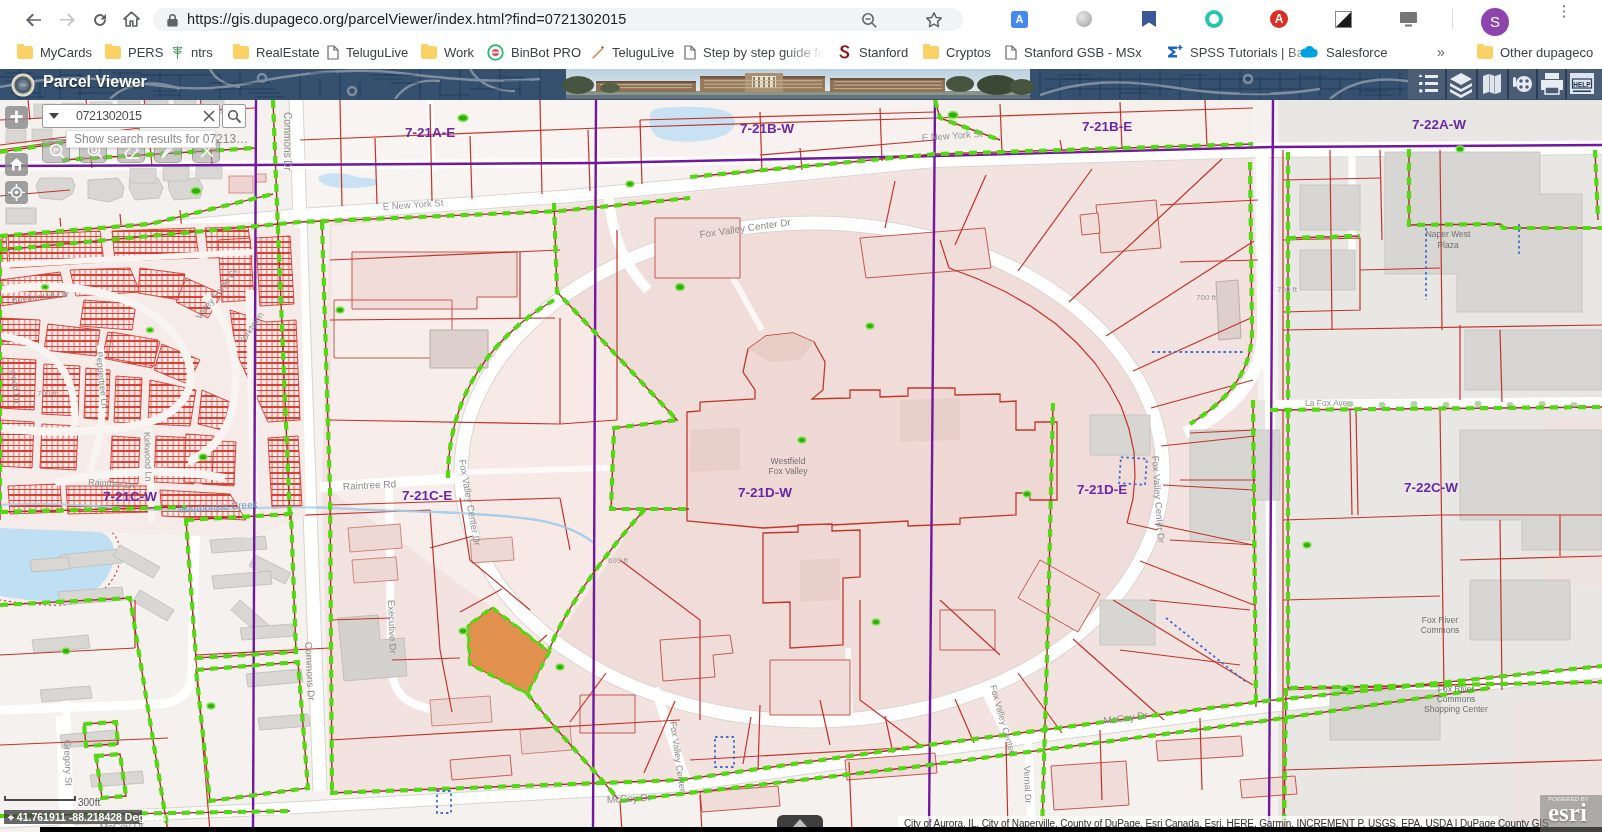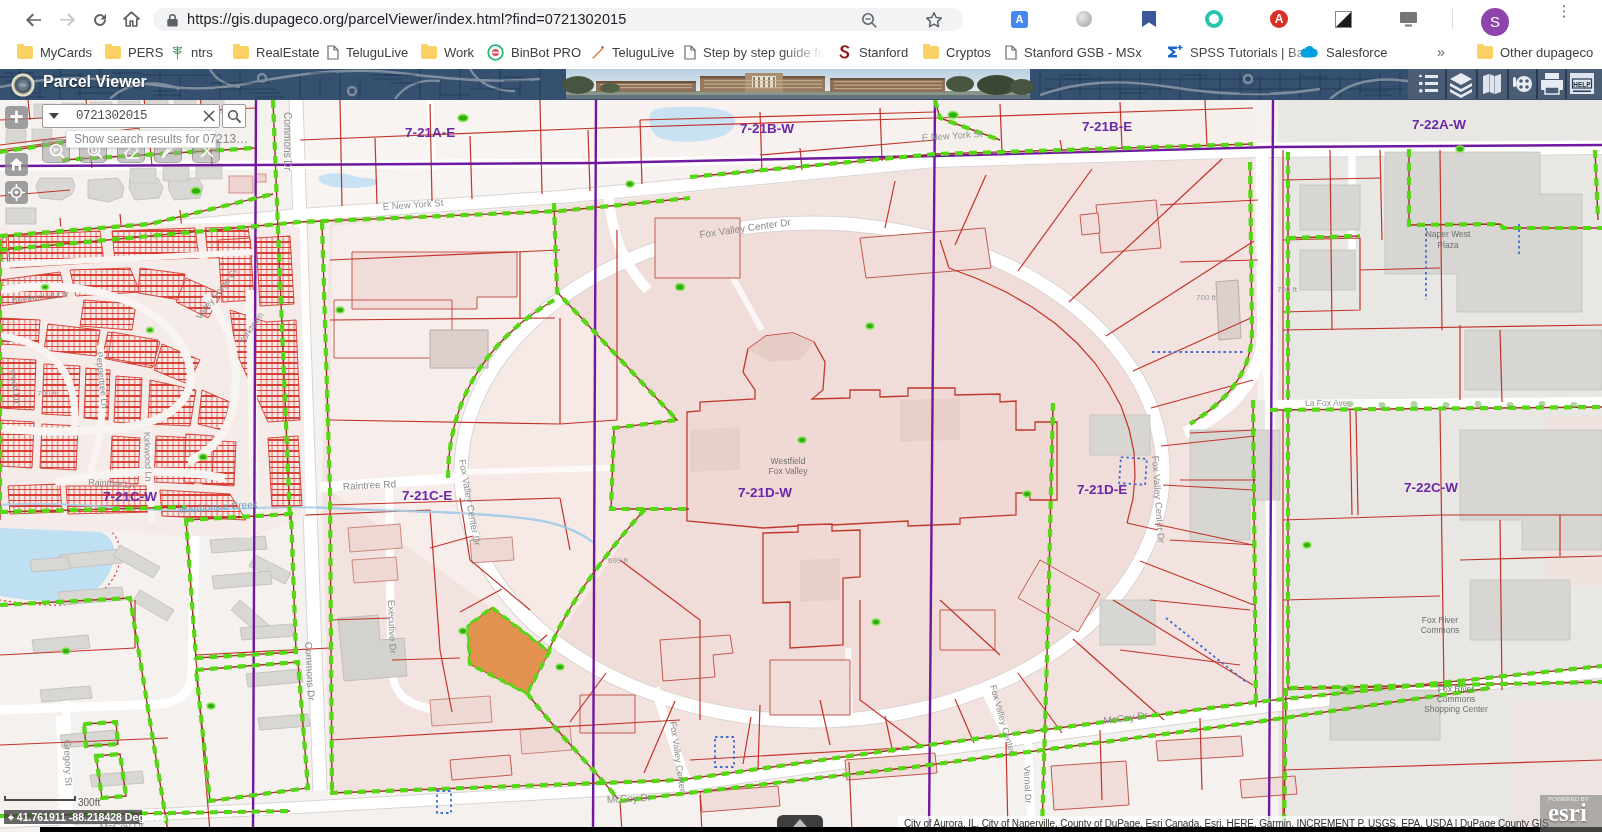--- a/index.html
+++ b/index.html
@@ -846,21 +846,21 @@
 <svg class="ovl" style="left:161px;top:143px" width="16" height="16" viewBox="0 0 16 16">
     <path d="M2 14 12 4l-2-2L2 12zM11 1l3 3" stroke="#fff" stroke-width="1.6" fill="none"></path>
     <path d="M3 13l7-7" stroke="#fff" stroke-width="1.2"></path>
   </svg>
 <svg class="ovl" style="left:199px;top:143px" width="16" height="16" viewBox="0 0 16 16">
     <path d="M2 2l12 12M14 2L2 14" stroke="#fff" stroke-width="1.7"></path>
   </svg>
 
 <div class="ovl" style="left:42px;top:104px;width:178px;height:24px;background:#fff;border:1px solid #9a9a9a;border-radius:2px;"></div>
 <div class="ovl" style="left:49px;top:113px;width:0;height:0;border-left:5px solid transparent;border-right:5px solid transparent;border-top:6.5px solid #444;"></div>
-<div class="ovl" style="left:76px;top:104px;height:30px;line-height:24px;font-size:12.5px;letter-spacing:-0.4px;color:#4c4c4c;font-family:Liberation Mono, monospace;">0721302015</div>
+<div class="ovl" style="left:76px;top:104px;height:30px;line-height:24px;font-size:12.5px;letter-spacing:-0.4px;color:#4c4c4c;">0721302015</div>
 <svg class="ovl" style="left:203px;top:110px" width="12" height="12" viewBox="0 0 12 12">
     <path d="M1 1l10 10M11 1L1 11" stroke="#555" stroke-width="1.5"></path>
   </svg>
 <div class="ovl" style="left:222px;top:104px;width:24px;height:24px;background:#fff;border:1px solid #9a9a9a;border-radius:2px;"></div>
 <svg class="ovl" style="left:227px;top:109px" width="15" height="15" viewBox="0 0 15 15">
     <circle cx="6" cy="6" r="4.3" fill="none" stroke="#555" stroke-width="1.6"></circle>
     <path d="M9.2 9.2l4.3 4.3" stroke="#555" stroke-width="1.8"></path>
   </svg>
 
 <div class="ovl" style="left:66px;top:130px;width:150px;height:18px;background:#fff;border:1px solid #e3e3e3;box-shadow:0 1px 2px rgba(0,0,0,0.15);"></div>

